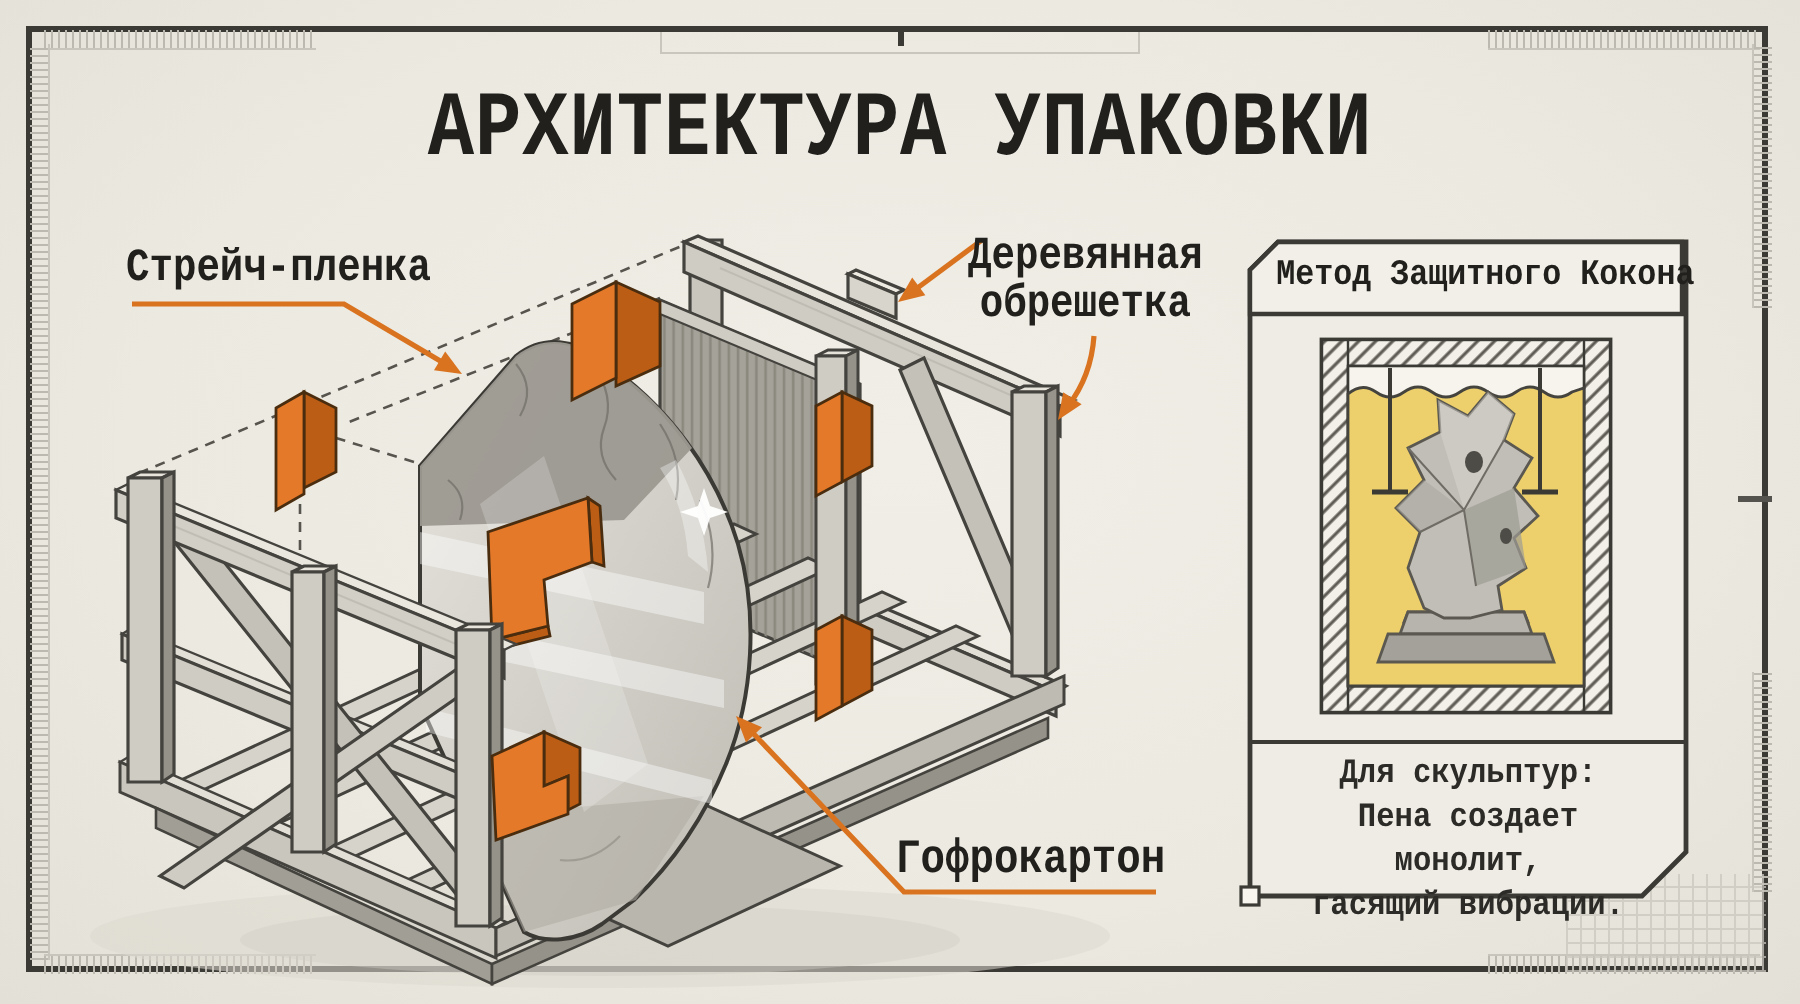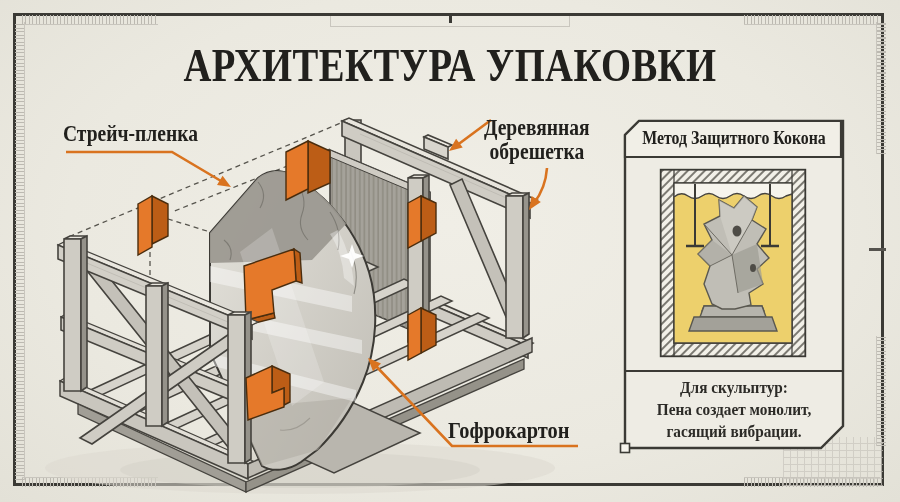--- a/index.html
+++ b/index.html
@@ -1,18 +1,18 @@
 <!DOCTYPE html>
 <html><head>
 <meta charset="utf-8">
 <style>
   html,body{margin:0;padding:0;background:#d8d5cc;}
   .stage{position:relative;width:900px;height:502px;overflow:hidden;
     background:radial-gradient(ellipse at 50% 45%, #f0eee6 0%, #ebe9e0 60%, #e3e1d7 100%);
-    font-family:Liberation Serif, serif;}
+    font-family:Liberation Mono, monospace;}
   .frame{position:absolute;left:13px;top:13px;width:871px;height:473px;
     border:3.5px solid #3b3a35;box-sizing:border-box;pointer-events:none;}
   
   .comb-h{position:absolute;height:9px;
     background-image:repeating-linear-gradient(90deg,#bcb9b1 0 1px,transparent 1px 3.5px);}
   .comb-h.top{border-bottom:1px solid #c8c5bd;}
   .comb-h.bot{border-top:1px solid #c8c5bd;}
   .comb-v{position:absolute;width:9px;
     background-image:repeating-linear-gradient(0deg,#bcb9b1 0 1px,transparent 1px 3.5px);}
   .comb-v.left{border-right:1px solid #c8c5bd;}

